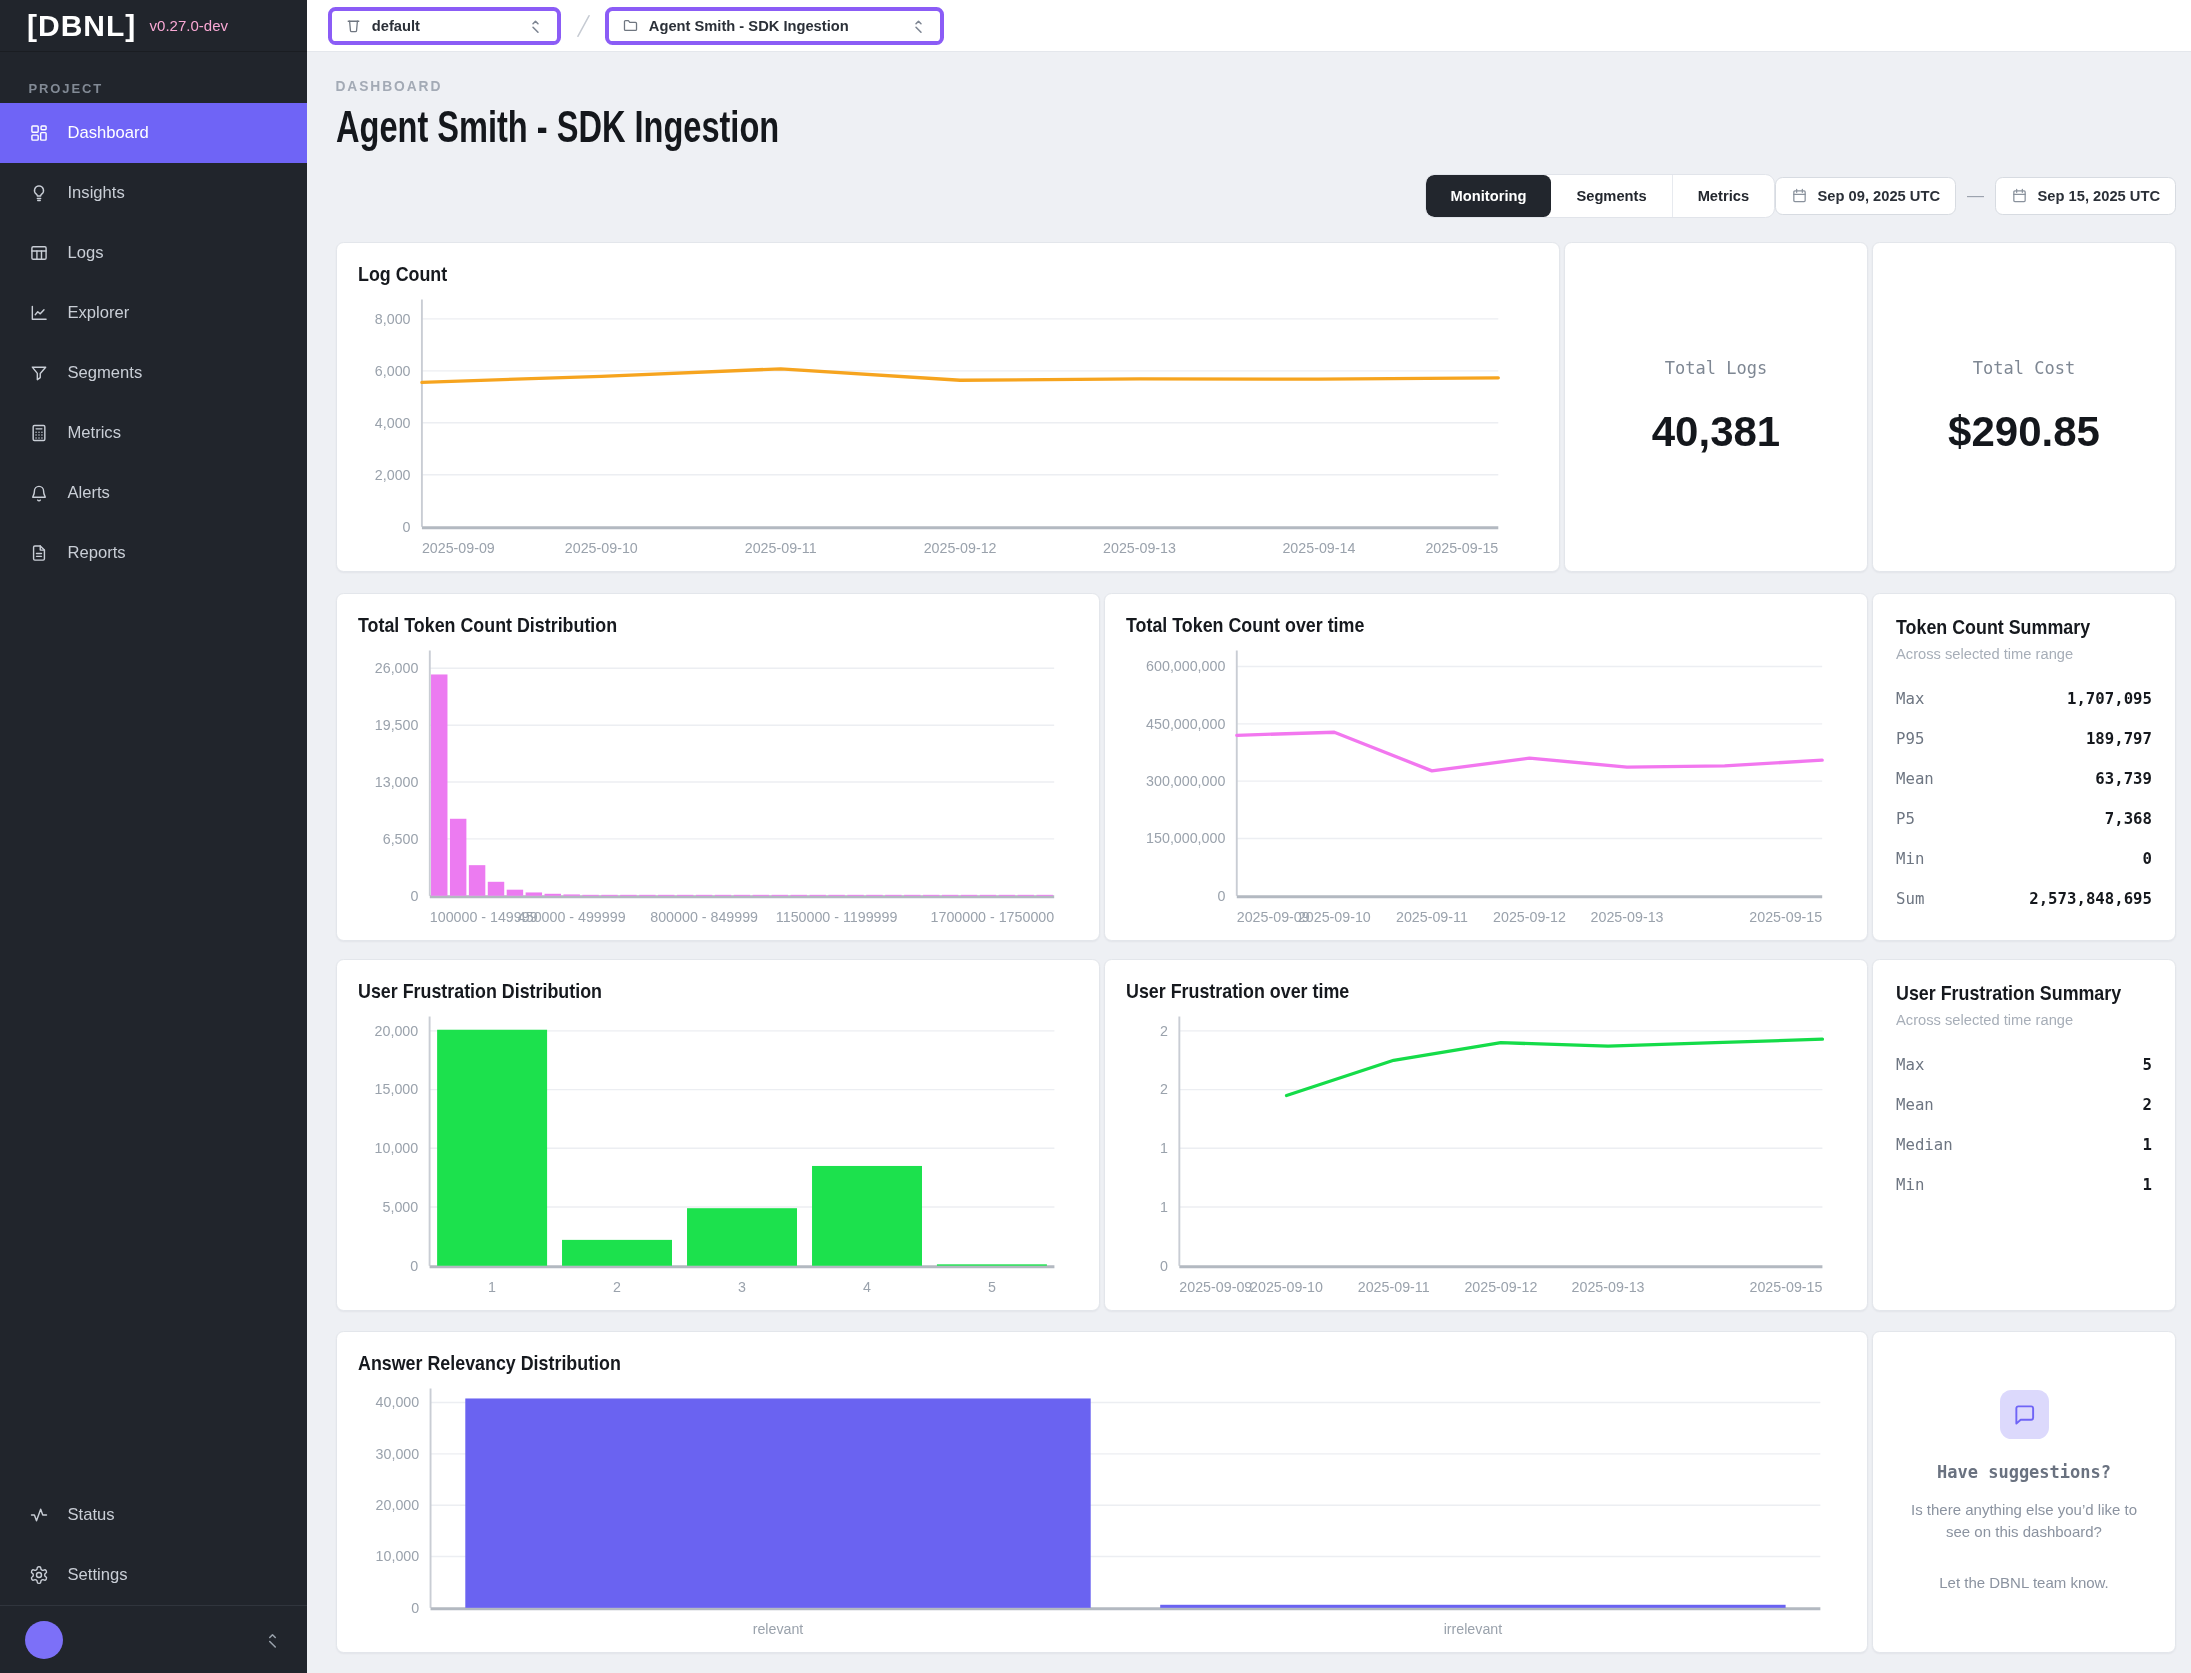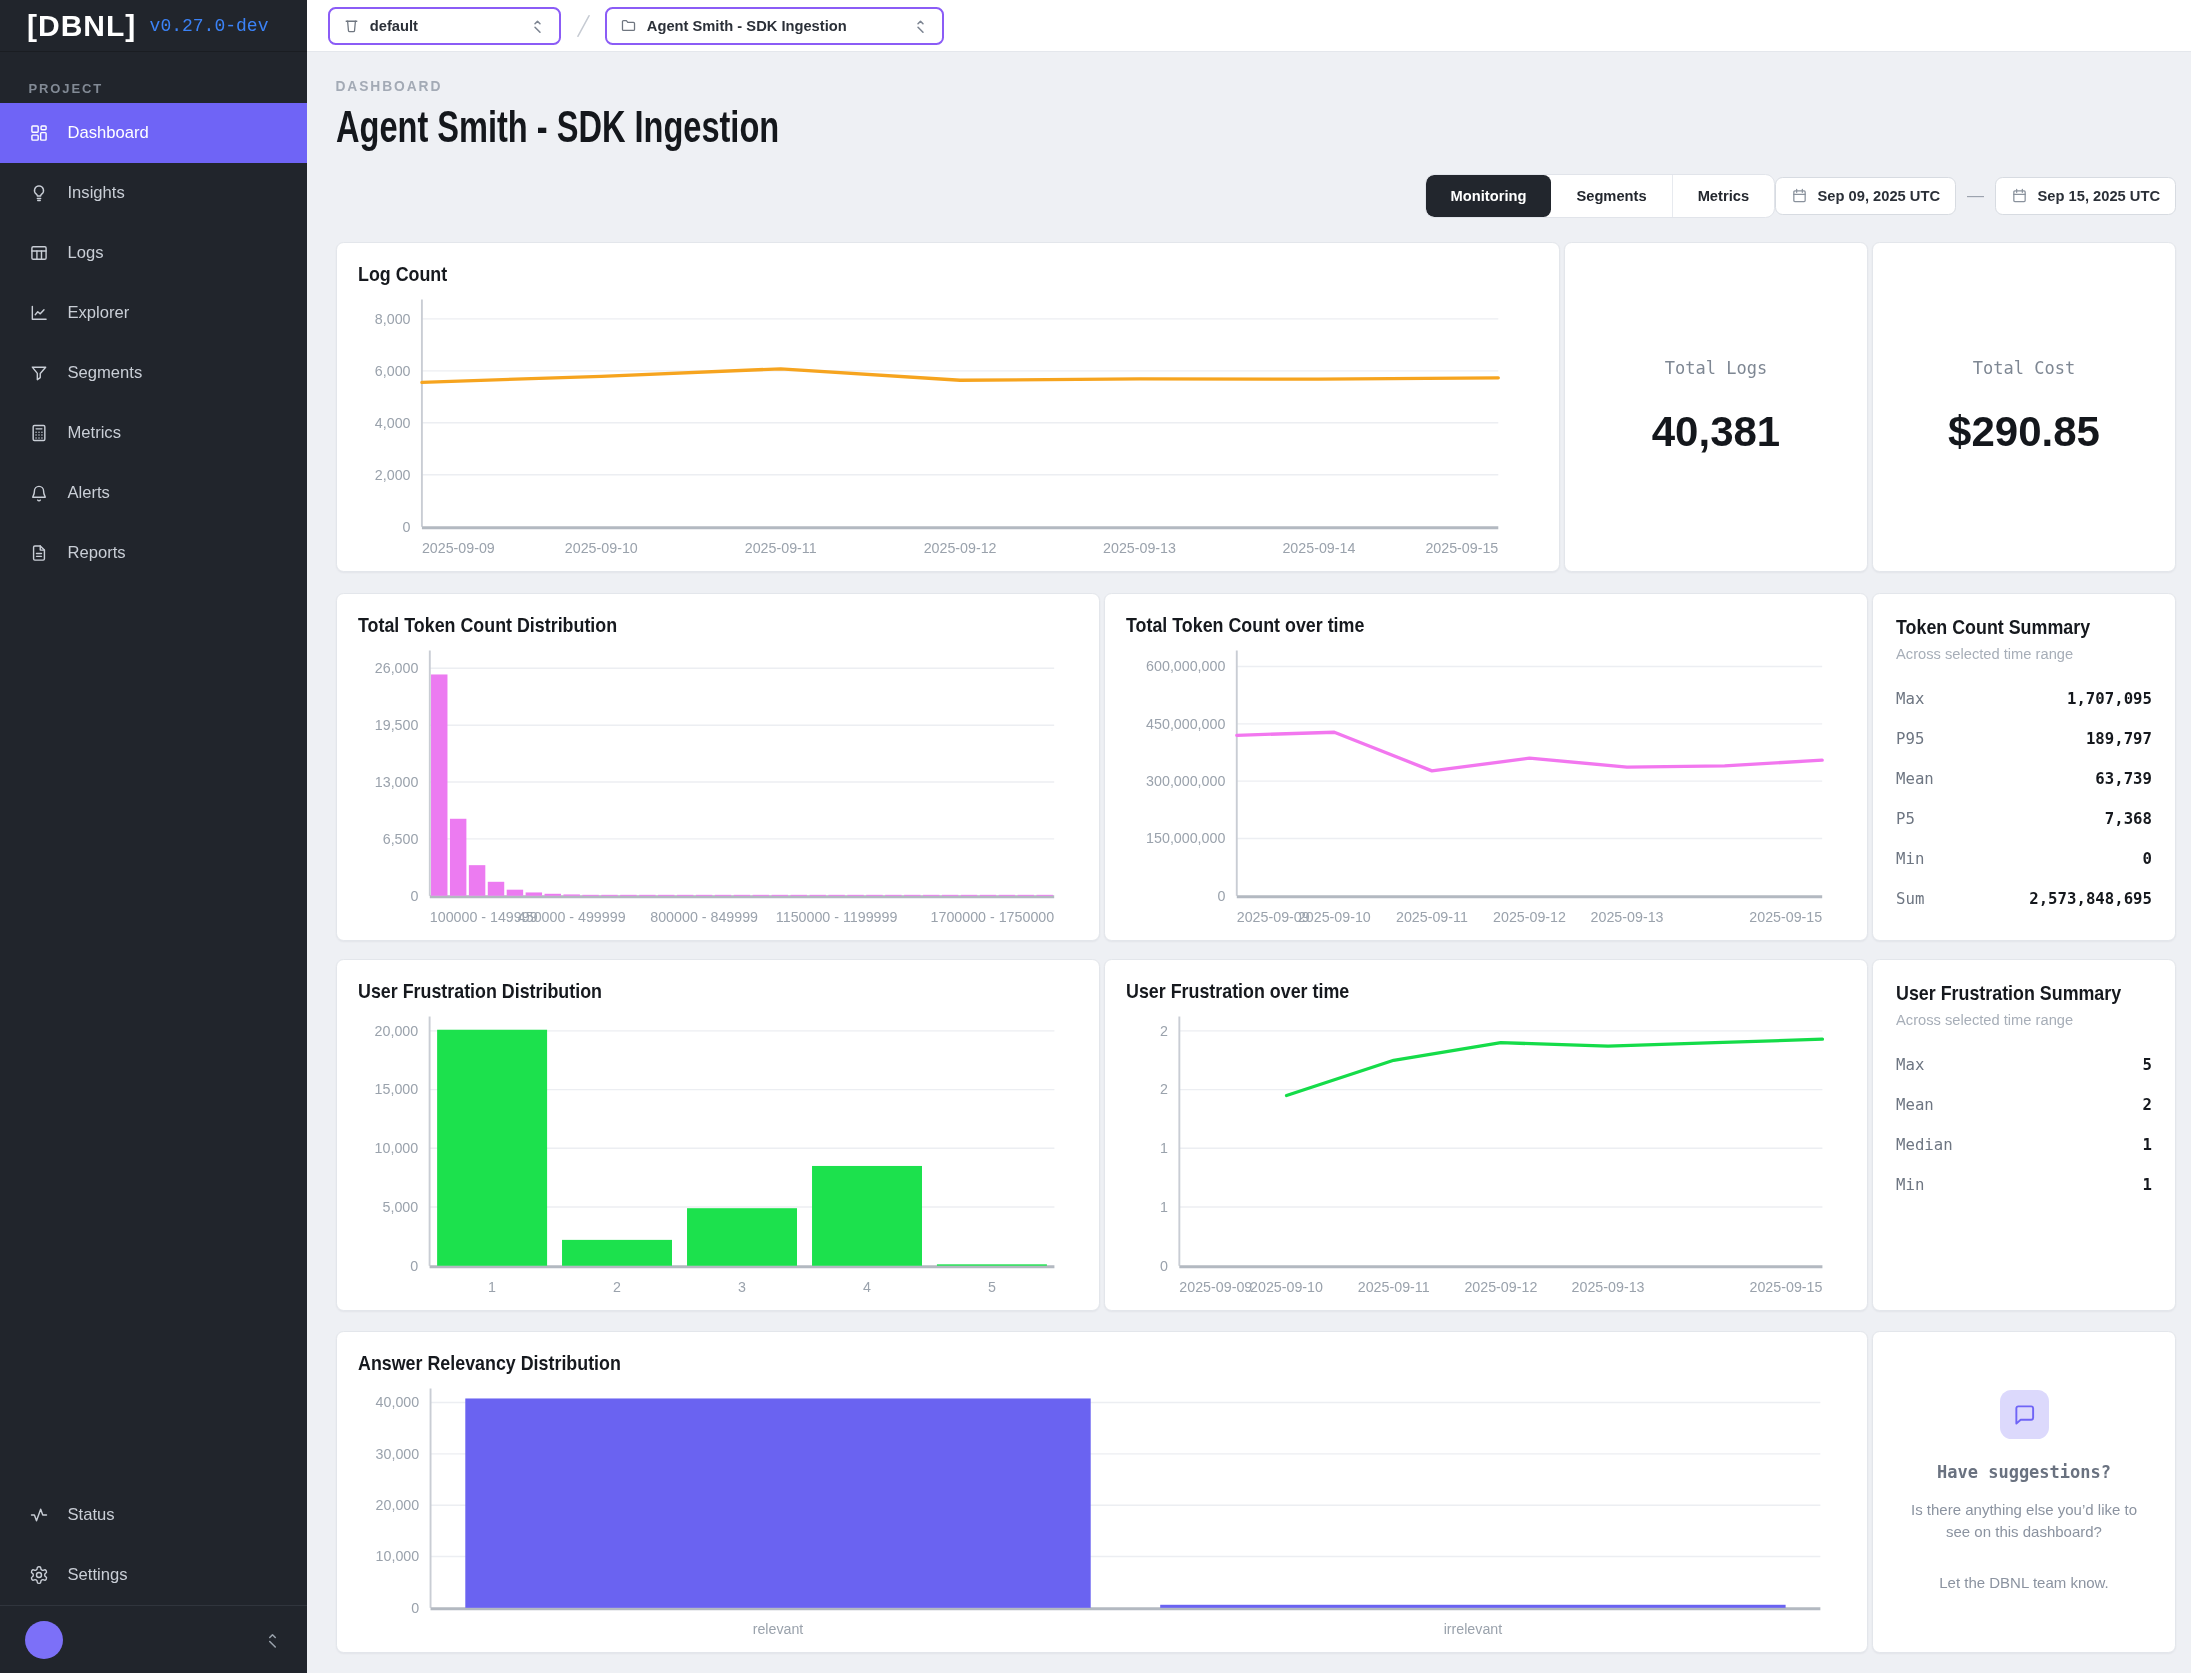--- a/index.html
+++ b/index.html
@@ -4,34 +4,34 @@
 <style>
   html,body{margin:0;padding:0}
   body{width:2191px;height:1673px;overflow:hidden;background:#EEF0F4;color:#1B1F26;
        font-family:"Liberation Sans",sans-serif;-webkit-font-smoothing:antialiased}
   .app{display:flex;width:100%;height:100%}
 
   
   .sidebar{width:307px;flex-shrink:0;background:#21252C;color:#C9CED6;display:flex;flex-direction:column}
   .sb-head{height:51px;display:flex;align-items:center;gap:13.3px;padding:0 27px;border-bottom:1px solid #1A1D22}
   .logo{color:#FFFFFF;font-weight:800;font-size:30px;letter-spacing:1px;white-space:nowrap}
-  .version{font-family:Liberation Mono, monospace;font-size:18px;color:#3b82f6}
+  .version{font-family:Liberation Sans, sans-serif;font-size:15px;color:#f9a8d4}
   .sb-label{margin:28.5px 0 7.6px 28.5px;font-size:13px;letter-spacing:1.9px;color:#828A95;font-weight:700}
   .sb-item{height:60px;display:flex;align-items:center;gap:19px;padding:0 28.5px;font-size:16.6px;color:#C9CED6;cursor:pointer}
   .sb-item.active{background:#6F64F6;color:#FFFFFF}
   .sb-item svg{width:20px;height:20px;flex-shrink:0}
   .sb-bottom{margin-top:auto}
   .sb-user{height:67px;border-top:1px solid #30353D;display:flex;align-items:center;padding:0 25px}
   .avatar{width:38px;height:38px;border-radius:50%;background:#7C70F8}
   .sb-user .chev{margin-left:auto;width:19px;height:19px;color:#98A0AA}
 
   
   .main{flex:1;display:flex;flex-direction:column;min-width:0}
   .topbar{height:51px;background:#FFFFFF;border-bottom:1px solid #E4E7EC;display:flex;align-items:center;padding:0 21px;gap:9.5px;flex-shrink:0}
-  .select{height:38px;border:2px solid #8b5cf6;border-radius:7.6px;background:#fff;display:flex;align-items:center;gap:9.5px;
+  .select{height:38px;border:4px solid #8b5cf6;border-radius:7.6px;background:#fff;display:flex;align-items:center;gap:9.5px;
           padding:0 13.3px;font-size:14.7px;font-weight:700;color:#2B3038;cursor:pointer;box-sizing:border-box}
   .select svg{width:17px;height:17px;color:#6F7680;flex-shrink:0}
   .select .chev{margin-left:auto;color:#7D8592}
   .select.ns{width:233px}
   .select.proj{width:339px}
   .slash{color:#C6CBD3;display:flex;align-items:center}
 
   .content{flex:1;padding:27px 15px 0 28.5px;overflow:hidden}
   .breadcrumb{font-size:13.8px;letter-spacing:1.9px;color:#A3AAB5;font-weight:700;margin-bottom:8.6px}
   .page-title{margin:0 0 23px;font-size:44px;line-height:1.1;font-weight:700;color:#14171C;

